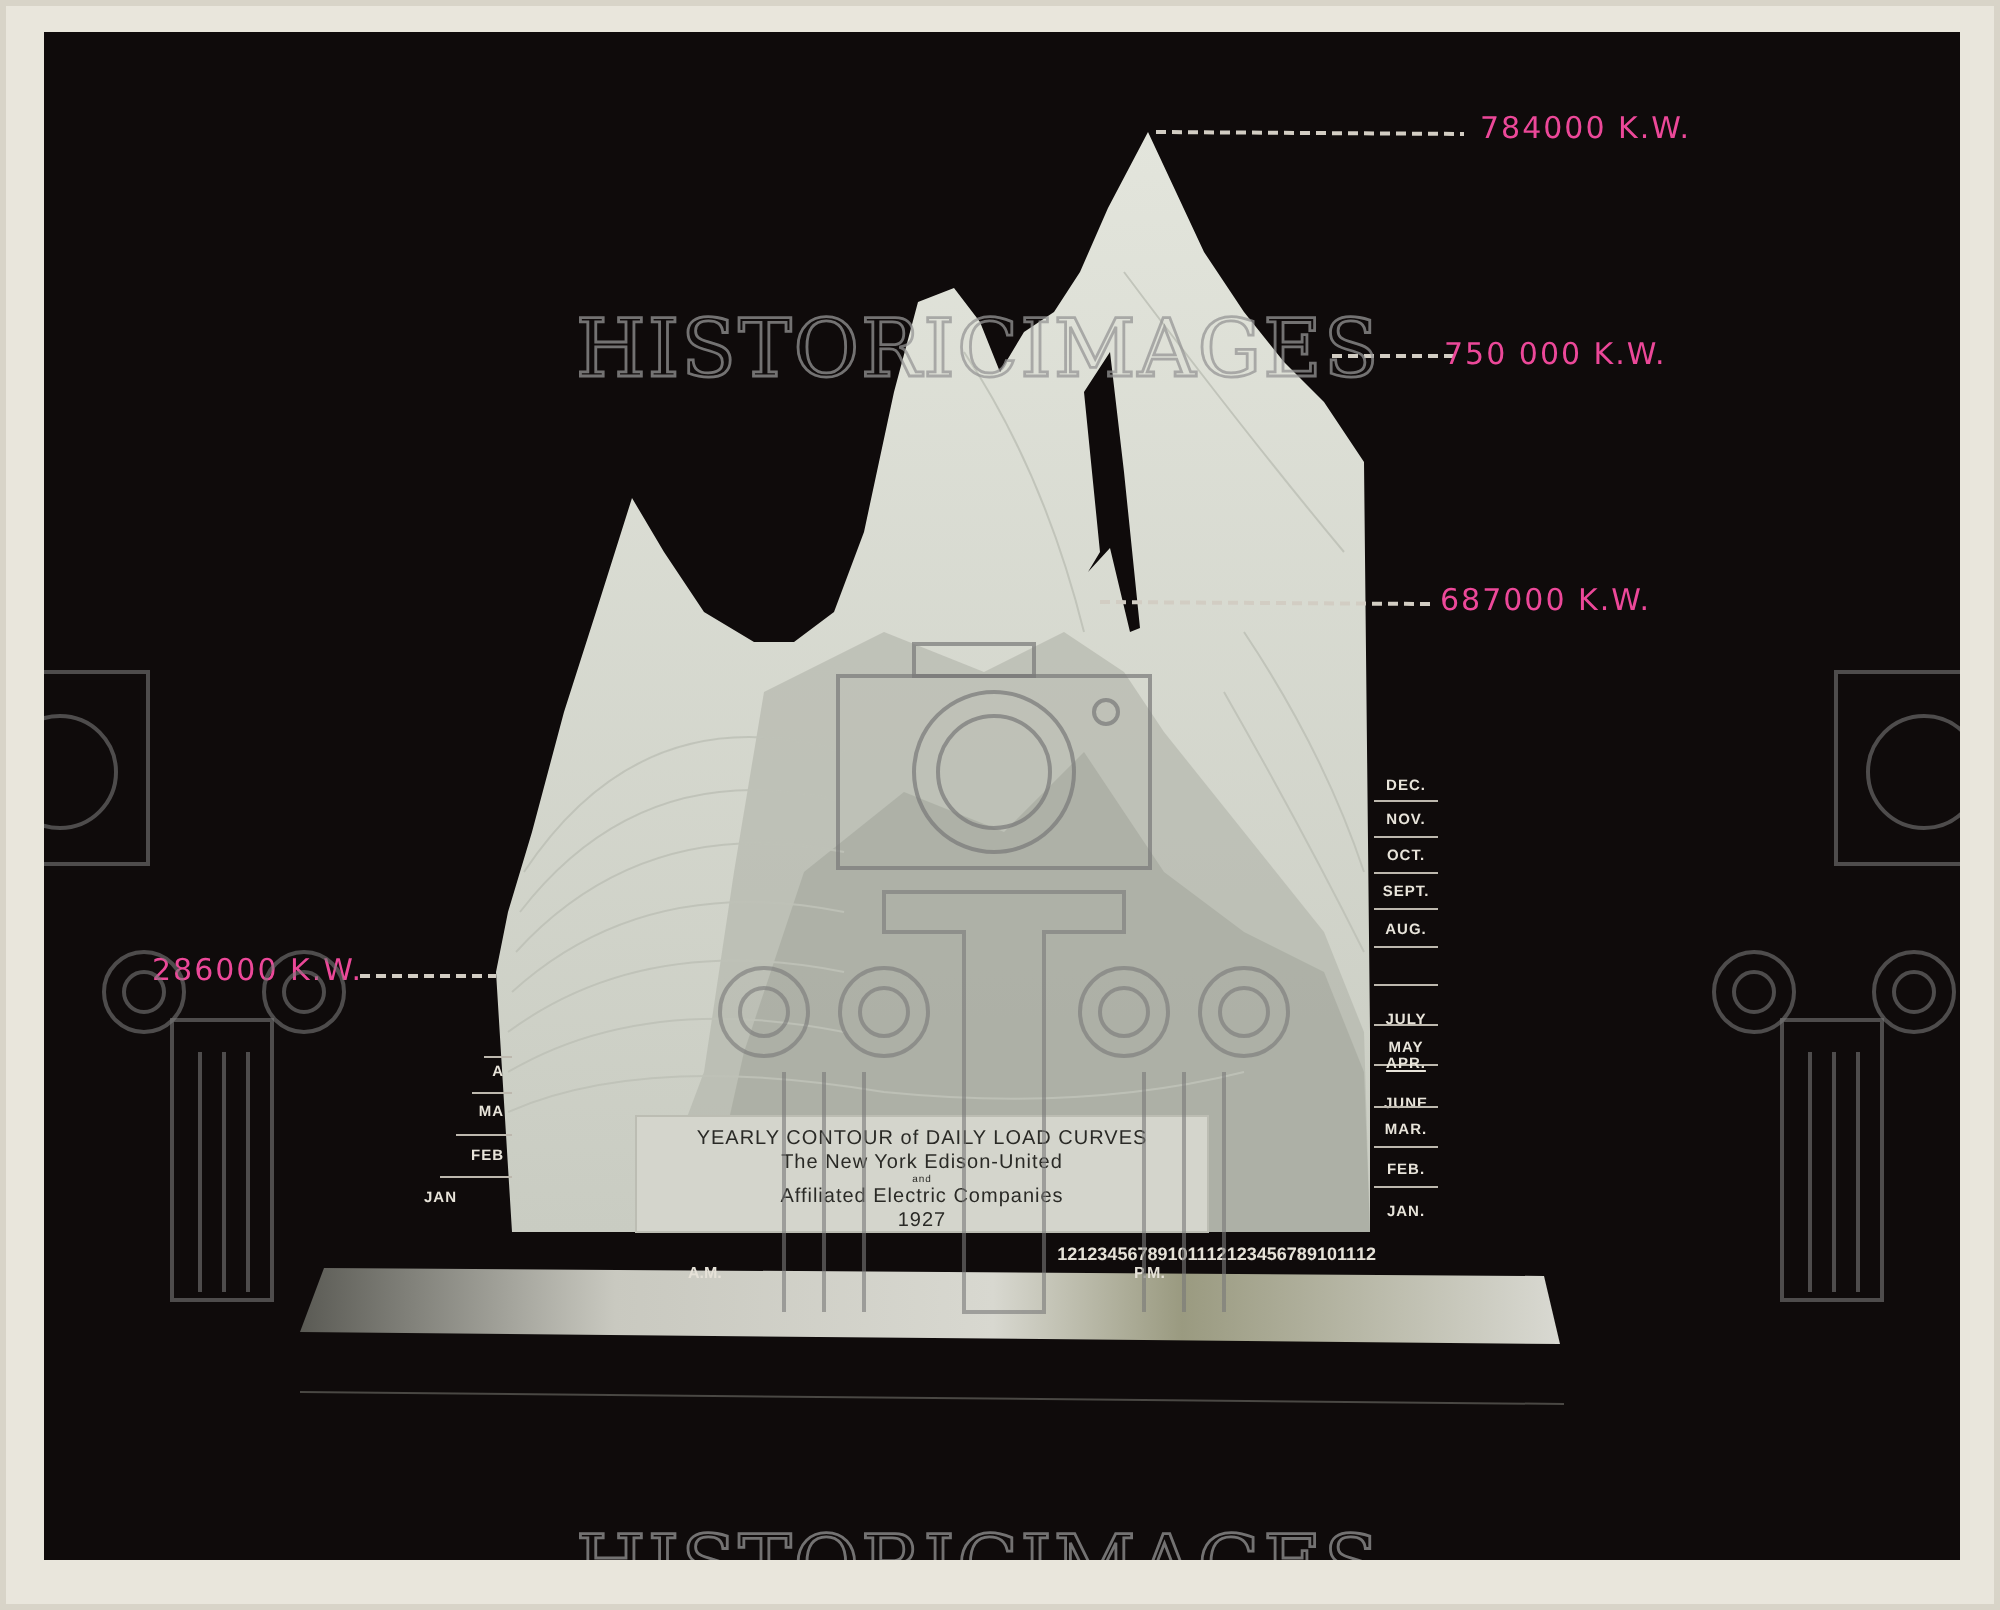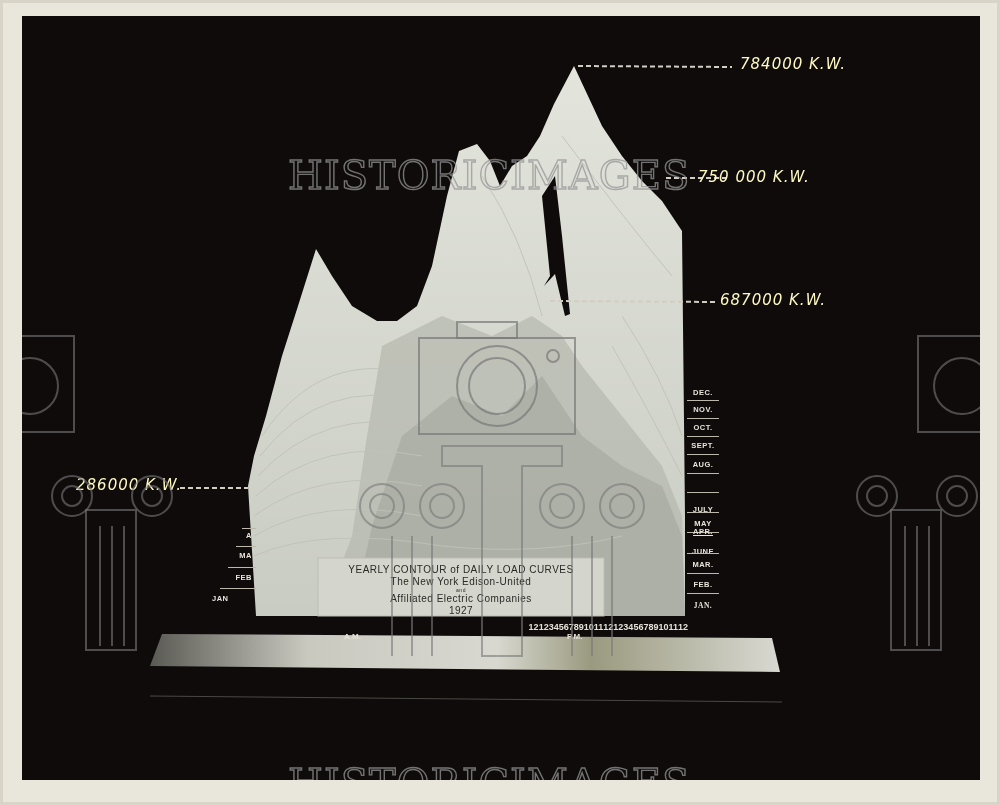--- a/index.html
+++ b/index.html
@@ -1,19 +1,19 @@
 <!DOCTYPE html>
 <html><head>
 <meta charset="utf-8">
 <style>
   html, body { margin:0; padding:0; }
   body { width:1000px; height:805px; background:#e9e6dc; position:relative; overflow:hidden; font-family:"Liberation Sans", sans-serif; }
   .photo { position:absolute; left:22px; top:16px; width:958px; height:764px; background:#0f0b0b; overflow:hidden; }
   .border-shadow { position:absolute; left:0; top:0; width:1000px; height:805px; box-shadow: inset 0 0 0 3px #d8d4c8; pointer-events:none; }
-  .label { position:absolute; color:#fef9c3; font-style:italic; font-family:"DejaVu Sans", sans-serif; font-size:15px; letter-spacing:1px; white-space:nowrap;text-align:center; }
+  .label { position:absolute; color:#ec4899; font-family:"DejaVu Sans", sans-serif; font-size:15px; letter-spacing:1px; white-space:nowrap;text-align:center; }
   .month { position:absolute; color:#e8e4da; font-size:7.5px; font-weight:bold; letter-spacing:0.5px; text-align:center; width:40px; }
   .mline { position:absolute; height:1px; background:#bdb8ae; }
   .hours { position:absolute; left:243px; top:623px; width:450px; color:#e6e2d8; font-size:9px; font-weight:bold; display:flex; justify-content:space-between; }
   .ampm { position:absolute; color:#e6e2d8; font-size:8px; font-weight:bold; }
   .caption { position:absolute; left:318px; top:562px; width:286px; text-align:center; color:#2a2a26; font-size:10px; line-height:12px; letter-spacing:0.5px; }
   .caption .small { font-size:5px; line-height:5px; }
   .watermark { position:absolute; font-family:"DejaVu Serif", serif; color:transparent; -webkit-text-stroke:1.4px rgba(150,150,150,0.75); font-size:40px; letter-spacing:1px; white-space:nowrap;margin-left:12px; }
 </style>
 </head>
 <body>
@@ -61,21 +61,21 @@
     <polygon points="140,618 750,622 758,656 128,650" fill="url(#gbase)"></polygon>
     <line x1="128" y1="680" x2="760" y2="686" stroke="#4a4844" stroke-width="1"></line>
 
     <line x1="556" y1="50" x2="710" y2="51" stroke="#d2cdc3" stroke-width="2" stroke-dasharray="5,3"></line>
     <line x1="644" y1="162" x2="706" y2="162" stroke="#d2cdc3" stroke-width="2" stroke-dasharray="5,3"></line>
     <line x1="528" y1="285" x2="694" y2="286" stroke="#d2cdc3" stroke-width="2" stroke-dasharray="5,3"></line>
     <line x1="158" y1="472" x2="226" y2="472" stroke="#d2cdc3" stroke-width="2" stroke-dasharray="5,3"></line>
   </svg>
 
   <div class="label" style="left:718px;top:39px;">784000 K.W.</div>
-  <div class="label" style="left:676px;top:152px;">750 000 K.W.</div>
+  <div class="label" style="left:700px;top:152px;">750 000 K.W.</div>
   <div class="label" style="left:698px;top:275px;">687000 K.W.</div>
   <div class="label" style="left:54px;top:460px;">286000 K.W.</div>
 
   <div>
     <div class="month" style="left:661px;top:372px;">DEC.</div>
     <div class="mline" style="left:665px;top:384px;width:32px;"></div>
     <div class="month" style="left:661px;top:389px;">NOV.</div>
     <div class="mline" style="left:665px;top:402px;width:32px;"></div>
     <div class="month" style="left:661px;top:407px;">OCT.</div>
     <div class="mline" style="left:665px;top:420px;width:32px;"></div>
@@ -88,21 +88,21 @@
     <div class="month" style="left:661px;top:483px;margin-top:48px;">JUNE</div>
     <div class="mline" style="left:665px;top:496px;width:32px;"></div>
     <div class="month" style="left:661px;top:503px;">MAY</div>
     <div class="mline" style="left:665px;top:516px;width:32px;"></div>
     <div class="month" style="left:661px;top:511px;text-decoration:underline;">APR.</div>
     <div class="mline" style="left:665px;top:537px;width:32px;"></div>
     <div class="month" style="left:661px;top:544px;">MAR.</div>
     <div class="mline" style="left:665px;top:557px;width:32px;"></div>
     <div class="month" style="left:661px;top:564px;">FEB.</div>
     <div class="mline" style="left:665px;top:577px;width:32px;"></div>
-    <div class="month" style="left:661px;top:585px;font-family:Liberation Serif, serif;">JAN.</div>
+    <div class="month" style="left:661px;top:585px;">JAN.</div>
   </div>
 
   <div>
     <div class="mline" style="left:220px;top:512px;width:14px;"></div>
     <div class="month" style="left:200px;top:515px;width:30px;text-align:right;">A</div>
     <div class="mline" style="left:214px;top:530px;width:20px;"></div>
     <div class="month" style="left:200px;top:535px;width:30px;text-align:right;">MA</div>
     <div class="mline" style="left:206px;top:551px;width:28px;"></div>
     <div class="month" style="left:196px;top:557px;width:34px;text-align:right;">FEB</div>
     <div class="mline" style="left:198px;top:572px;width:36px;"></div>

